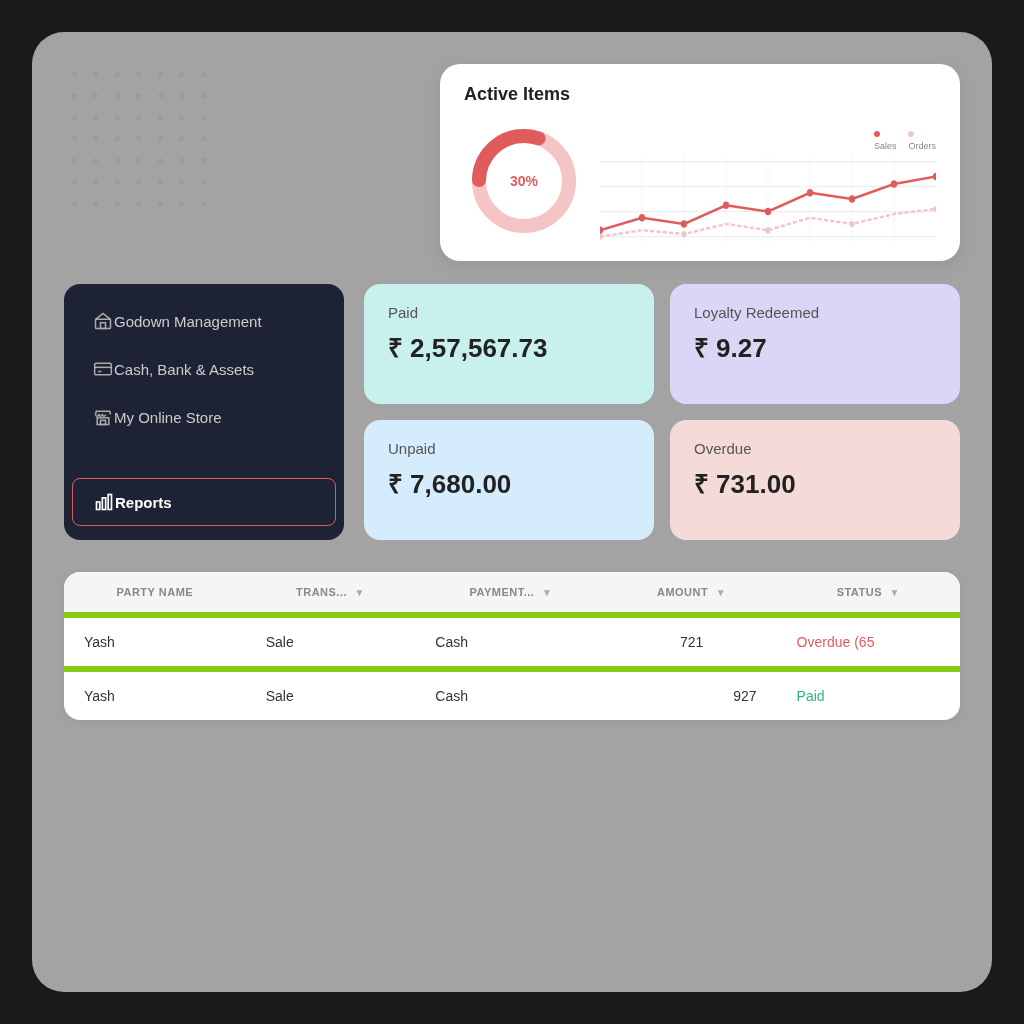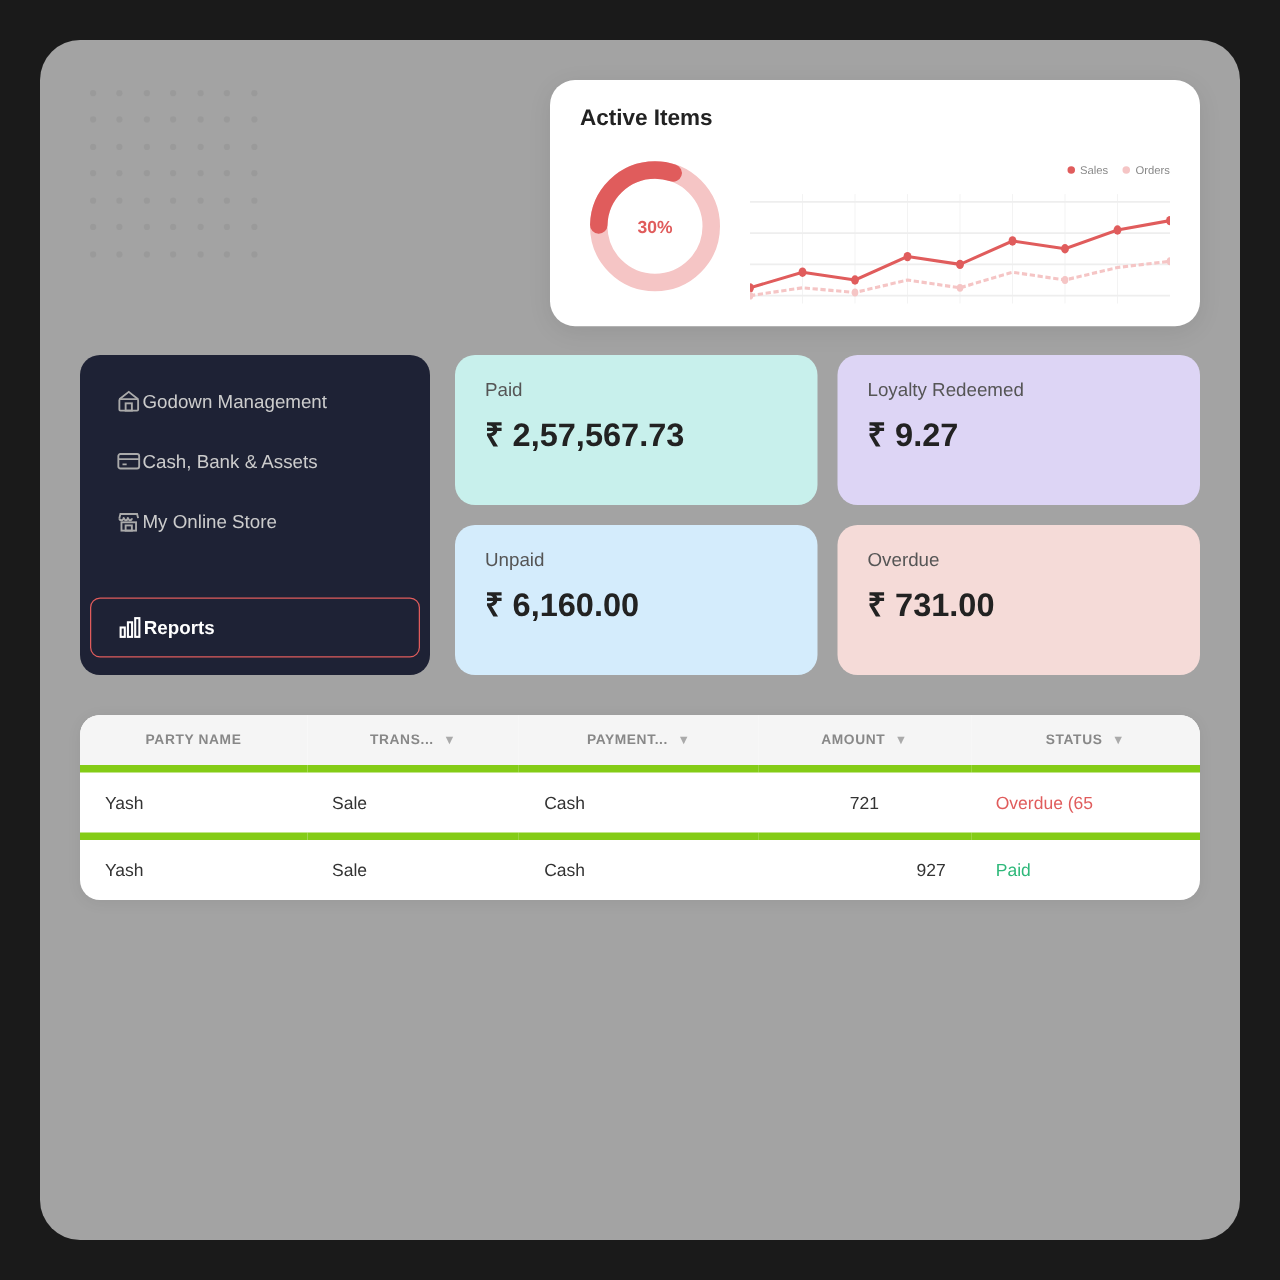--- a/index.html
+++ b/index.html
@@ -98,22 +98,23 @@
       display: flex;
       gap: 12px;
       position: absolute;
       top: 0;
       right: 0;
       font-size: 9px;
       color: #888;
     }
     .legend-item {
       display: flex;
-      align-items: center;
+      align-items: flex-start;
       gap: 4px;
+      flex-direction: column;
     }
     .legend-dot {
       width: 6px;
       height: 6px;
       border-radius: 50%;
     }
 
     
     .main-content {
       margin-top: 220px;
@@ -399,21 +400,21 @@
       <div class="stat-card paid">
         <div class="stat-label">Paid</div>
         <div class="stat-value">₹ 2,57,567.73</div>
       </div>
       <div class="stat-card loyalty">
         <div class="stat-label">Loyalty Redeemed</div>
         <div class="stat-value">₹ 9.27</div>
       </div>
       <div class="stat-card unpaid">
         <div class="stat-label">Unpaid</div>
-        <div class="stat-value">₹ 6,160.00</div>
+        <div class="stat-value">₹ 7,680.00</div>
       </div>
       <div class="stat-card overdue">
         <div class="stat-label">Overdue</div>
         <div class="stat-value">₹ 731.00</div>
       </div>
     </div>
   </div>
 
   <div class="table-section">
     <table>

